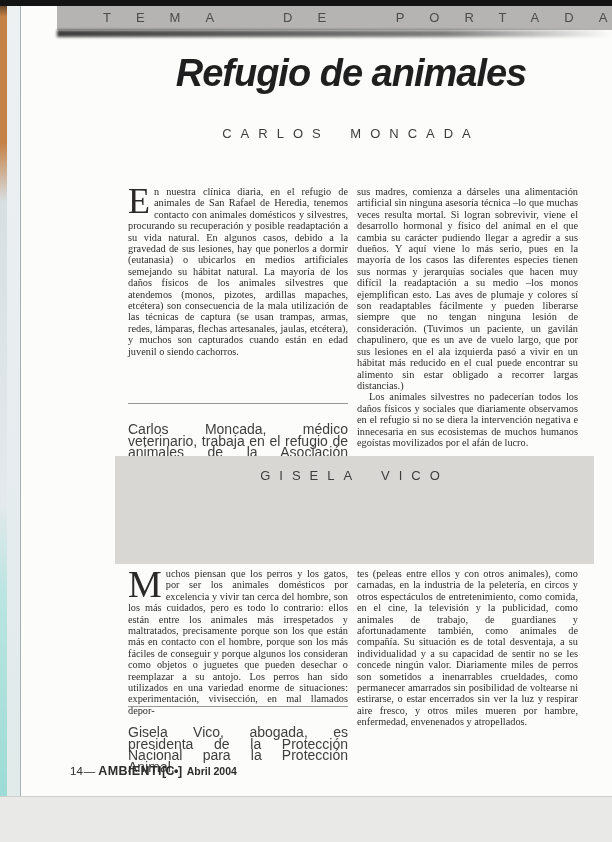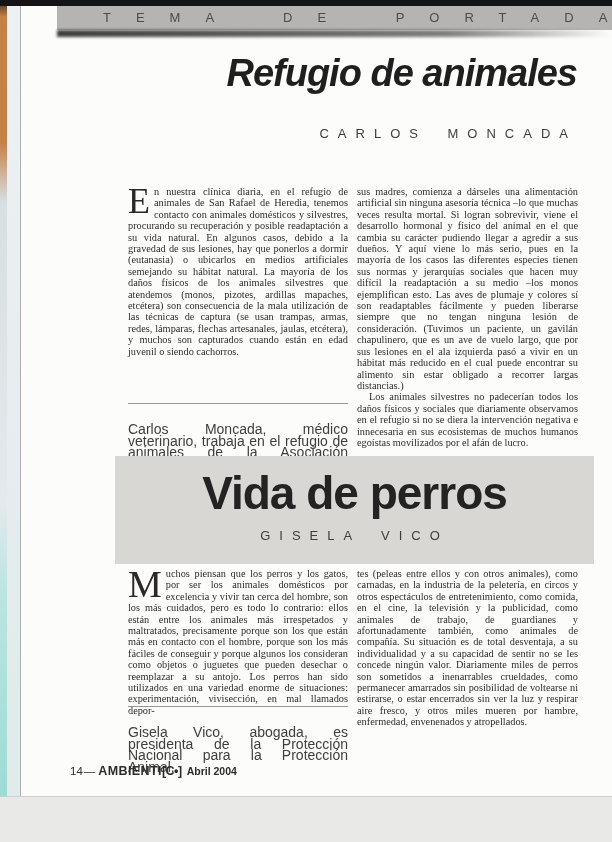--- a/index.html
+++ b/index.html
@@ -19,21 +19,21 @@
   
   .kicker-bar{position:absolute;left:57px;top:6px;width:555px;height:24px;background:#b5b4b2;}
   .kicker-text{display:block;line-height:24px;text-align:center;padding-left:46px;
     font-family:"Liberation Sans",sans-serif;font-size:13px;color:#4c4c4c;
     letter-spacing:25px;word-spacing:16px;white-space:nowrap;}
   .kicker-smudge{position:absolute;left:57px;top:30px;width:555px;height:7px;
     background:linear-gradient(90deg,rgba(28,28,28,.85),rgba(48,48,48,.62) 70%,rgba(95,95,95,.28) 90%,rgba(130,130,130,0));
     filter:blur(1.4px);}
 
   
-  .a1-titleblock{position:absolute;left:111px;top:54px;width:466px;text-align:right;color:#1f1f1f;
+  .a1-titleblock{position:absolute;left:118px;top:54px;width:466px;text-align:center;color:#1f1f1f;
     font-family:"Liberation Sans",sans-serif;}
   .a1-title-l1{font-size:38px;font-weight:bold;font-style:italic;letter-spacing:-1px;line-height:1.05;}
   .a1-title-l2{font-size:36px;font-weight:bold;letter-spacing:-1px;line-height:1.05;margin-top:2px;}
   .byline{margin-top:32px;font-family:"Liberation Sans",sans-serif;font-size:13px;color:#3d3d3d;
     letter-spacing:9px;word-spacing:8px;white-space:nowrap;}
 
   
   .col{position:absolute;font-size:10.3px;line-height:11.4px;text-align:justify;
     hyphens:auto;-webkit-hyphens:auto;}
   .col p{margin:0;}
@@ -93,21 +93,20 @@
   </div>
 
   <div class="caption a1-caption">Carlos Moncada, médico veterinario, trabaja en el refugio de animales de la Asociación Humanitaria para la Protección Animal de Costa Rica.</div>
 
   <div class="col a1-col2" lang="es">
     <p>sus madres, comienza a dárseles una alimentación artificial sin ninguna asesoría técnica –lo que muchas veces resulta mortal. Si logran sobrevivir, viene el desarrollo hormonal y físico del animal en el que cambia su carácter pudiendo llegar a agredir a sus dueños. Y aquí viene lo más serio, pues en la mayoría de los casos las diferentes especies tienen sus normas y jerarquías sociales que hacen muy difícil la readaptación a su medio –los monos ejemplifican esto. Las aves de plumaje y colores sí son readaptables fácilmente y pueden liberarse siempre que no tengan ninguna lesión de consideración. (Tuvimos un paciente, un gavilán chapulinero, que es un ave de vuelo largo, que por sus lesiones en el ala izquierda pasó a vivir en un hábitat más reducido en el cual puede encontrar su alimento sin estar obligado a recorrer largas distancias.)</p>
     <p>Los animales silvestres no padecerían todos los daños físicos y sociales que diariamente observamos en el refugio si no se diera la intervención negativa e innecesaria en sus ecosistemas de muchos humanos egoístas movilizados por el afán de lucro.</p>
   </div>
 
   <div class="a2-band">
-    <div class="a2-title">Vida de perros</div>
     <div class="byline">GISELA VICO</div>
   </div>
 
   <div class="col a2-col1" lang="es">
     <p><span class="dropcap dropcap-m">M</span><span>uchos piensan que los perros y los gatos, por ser los animales domésticos por excelencia y vivir tan cerca del hombre, son los más cuidados, pero es todo lo contrario: ellos están entre los animales más irrespetados y maltratados, precisamente porque son los que están más en contacto con el hombre, porque son los más fáciles de conseguir y porque algunos los consideran como objetos o juguetes que pueden desechar o reemplazar a su antojo. Los perros han sido utilizados en una variedad enorme de situaciones: experimentación, vivisección, en mal llamados depor-</span></p>
   </div>
 
   <div class="caption a2-caption">Gisela Vico, abogada, es presidenta de la Protección Nacional para la Protección Animal.</div>
 
   <div class="col a2-col2" lang="es">

